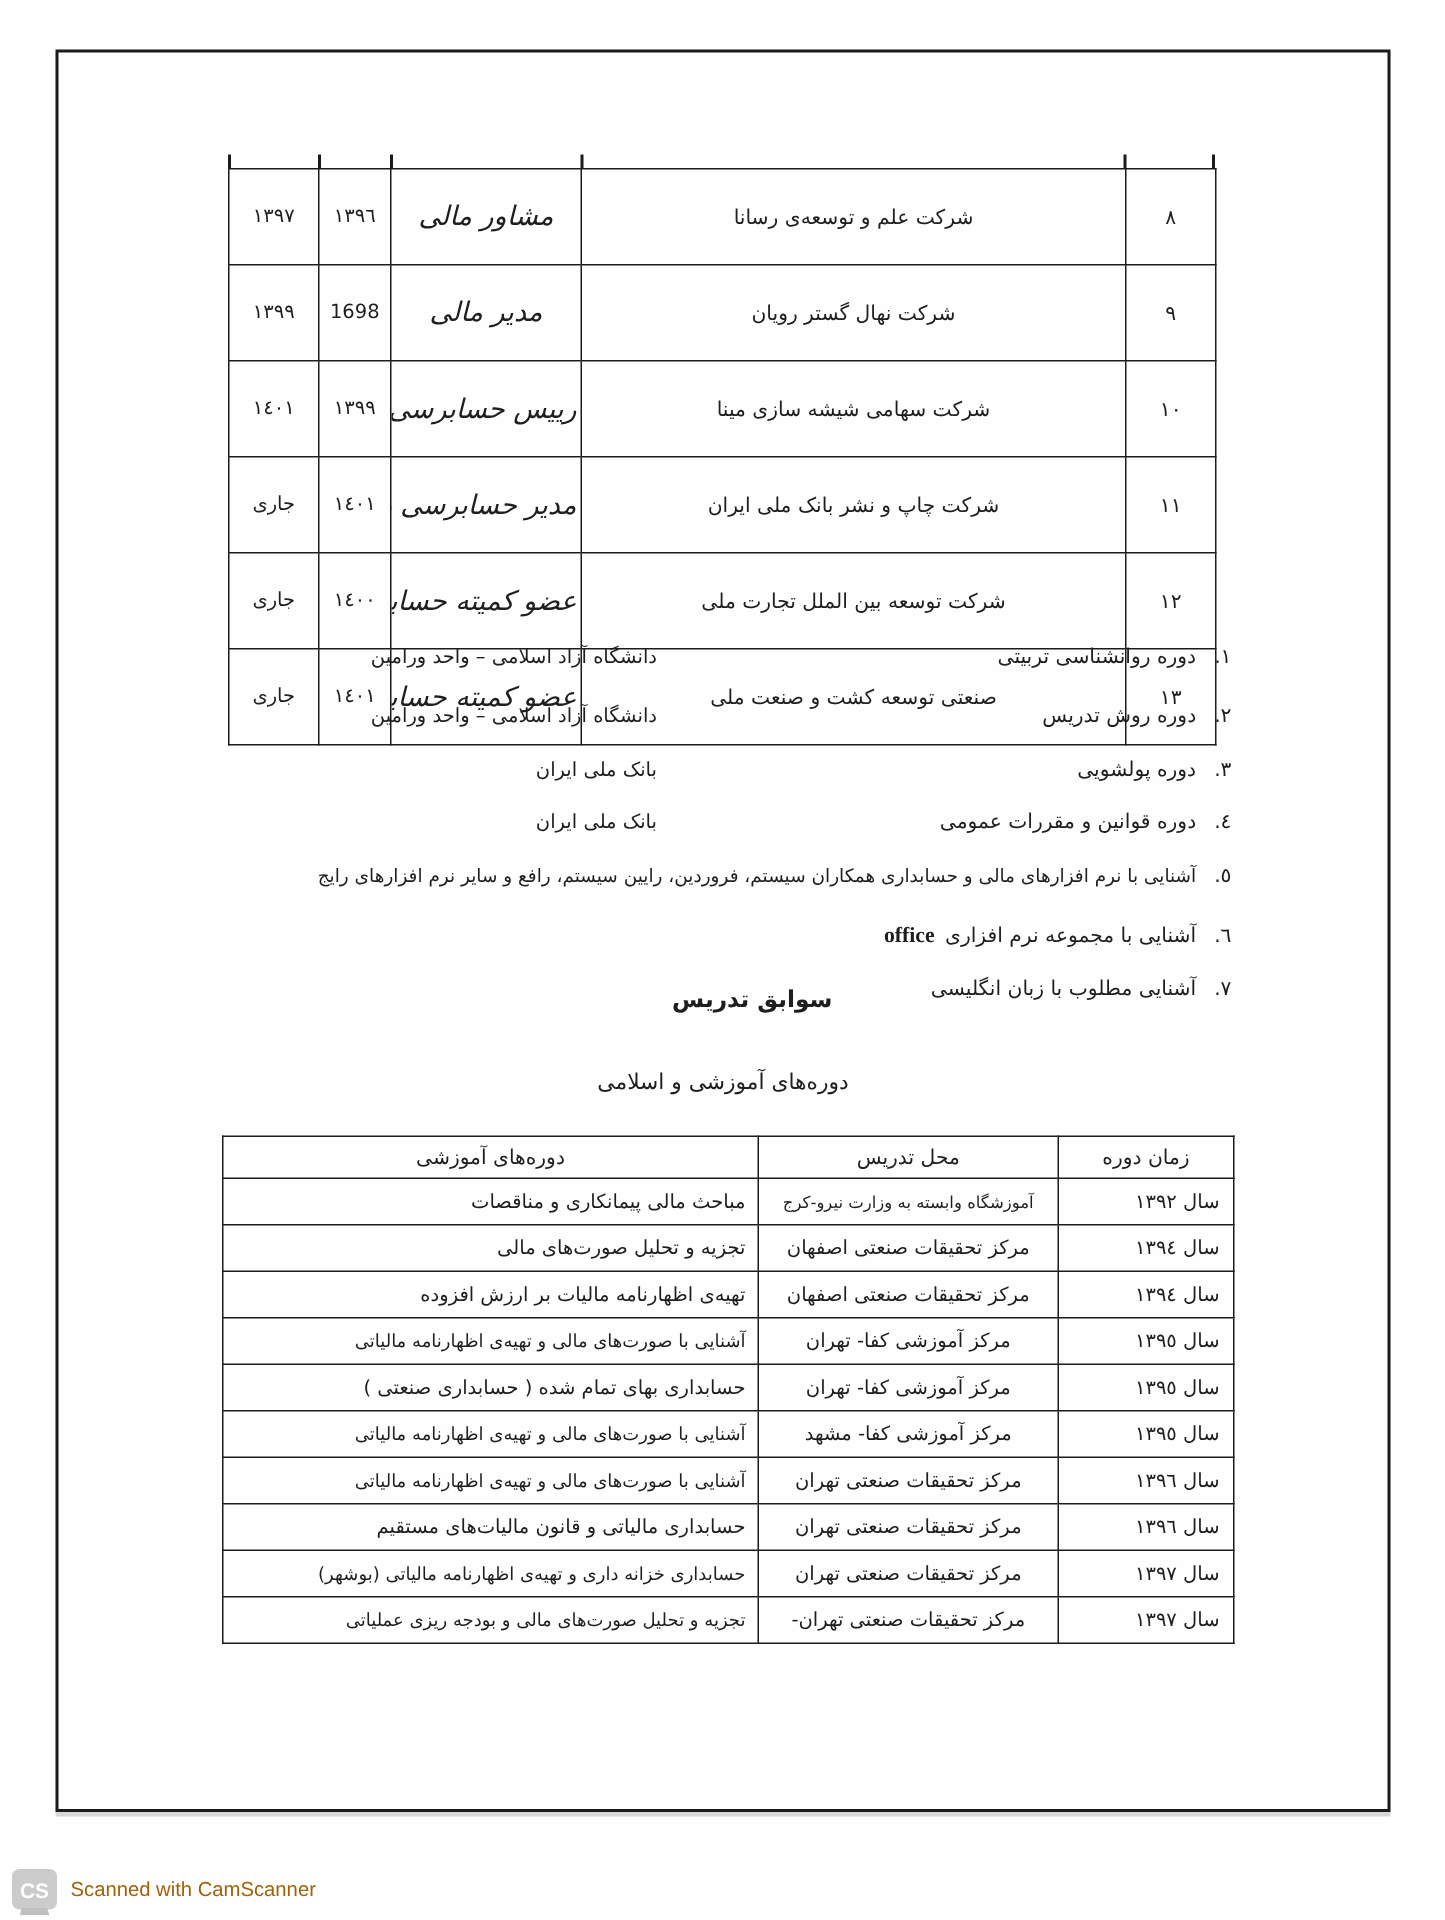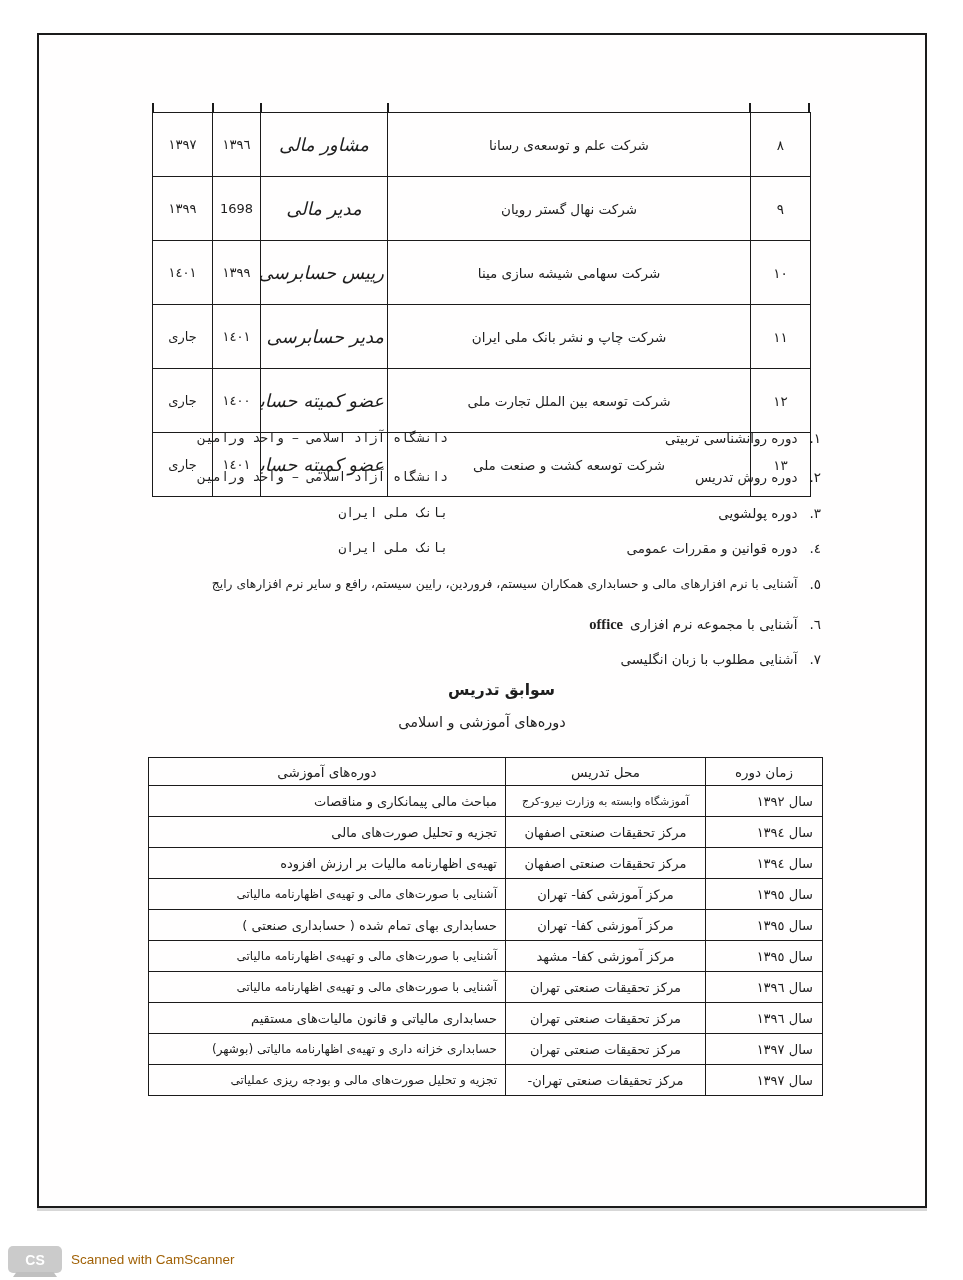--- a/index.html
+++ b/index.html
@@ -23,59 +23,59 @@
     padding:16px 3px;font-size:13px;white-space:nowrap;overflow:hidden;
   }
   .exp-table .c-num{font-size:13.5px;}
   .exp-table .c-company{font-size:13.5px;}
   .exp-table .c-position{font-size:18px;font-style:italic;}
   .stub{position:absolute;top:-9px;height:9px;width:2px;background:#1b1b1b;}
   
   .sec-title{position:absolute;left:0;right:0;text-align:center;font-weight:bold;font-size:15.5px;}
   .sub-title{position:absolute;left:0;right:0;text-align:center;font-weight:normal;font-size:14.5px;}
   .skills-title{top:339px;}
-  .teach-title{top:646px;padding-left:39px;}
+  .teach-title{top:622px;padding-left:39px;}
   .teach-subtitle{top:679px;}
   
   .skill-item{
     position:absolute;left:0;right:0;height:22px;box-sizing:border-box;
     direction:rtl;display:flex;align-items:center;padding-right:104px;
     font-size:13.5px;white-space:nowrap;
   }
   .skill-num{margin-left:12px;flex:0 0 auto;font-size:13.5px;}
   .skill-text{flex:0 0 auto;}
   .skill-item.long .skill-text{font-size:12.3px;}
   .skill-latin{
     flex:0 0 auto;margin-right:7px;direction:ltr;font-weight:bold;
     font-family:"Liberation Serif",serif;font-size:14.5px;
   }
   .skill-issuer{
-    position:absolute;right:477px;top:0;height:22px;display:flex;align-items:center;
-    direction:rtl;font-size:13px;white-space:nowrap;font-family:Liberation Mono, monospace;
+    position:absolute;right:487px;top:0;height:22px;display:flex;align-items:center;
+    direction:rtl;font-size:13px;white-space:nowrap;
   }
   
   .teach-wrap{position:absolute;left:109px;top:722px;width:674px;}
   .teach-table{width:674px;}
   .teach-table th{
     border:1.5px solid #1b1b1b;height:27px;font-weight:normal;font-size:13.5px;
     text-align:center;vertical-align:middle;padding:0 0;white-space:nowrap;
   }
   .teach-table td{
     border:1.5px solid #1b1b1b;height:30px;vertical-align:middle;
     padding:0 4px;font-size:13px;white-space:nowrap;overflow:hidden;
   }
   .teach-table .c-time{text-align:right;padding-right:9px;}
   .teach-table .c-loc{text-align:center;}
   .teach-table .c-loc.small{font-size:11px;}
   .teach-table .c-course{text-align:right;padding-right:8px;}
   .teach-table .c-course.small{font-size:12px;}
   
   .watermark{position:absolute;left:8px;top:1246px;display:flex;align-items:center;gap:9px;}
   .cs-icon{
-    width:54px;height:27px;background:#cbcbcb;border-radius:5px;position:relative;
+    width:30px;height:27px;background:#cbcbcb;border-radius:5px;position:relative;
     display:flex;align-items:center;justify-content:center;
     color:#ffffff;font-weight:bold;font-size:14px;font-family:"Liberation Sans",sans-serif;text-align:center;
   }
   .cs-icon::after{
     content:"";position:absolute;bottom:-4px;left:5px;right:5px;height:5px;
     background:#c0c0c0;clip-path:polygon(8% 0,92% 0,100% 100%,0 100%);
   }
   .cs-text{color:#a16207;font-size:13.5px;font-family:"Liberation Sans",sans-serif;}
 </style>
 </head>
@@ -129,21 +129,21 @@
           </tr>
           <tr>
             <td class="c-num">١٢</td>
             <td class="c-company">شرکت توسعه بین الملل تجارت ملی</td>
             <td class="c-position">عضو کمیته حسابرسی</td>
             <td class="c-from">١٤٠٠</td>
             <td class="c-to">جاری</td>
           </tr>
           <tr>
             <td class="c-num">١٣</td>
-            <td class="c-company">شرکت توسعه کشت و صنعت ملی</td>
+            <td class="c-company">صنعتی توسعه کشت و صنعت ملی</td>
             <td class="c-position">عضو کمیته حسابرسی</td>
             <td class="c-from">١٤٠١</td>
             <td class="c-to">جاری</td>
           </tr>
         </tbody>
     </table>
   </div>
 
   <div id="skills-list">
       <div class="skill-item" style="top: 392px;">

